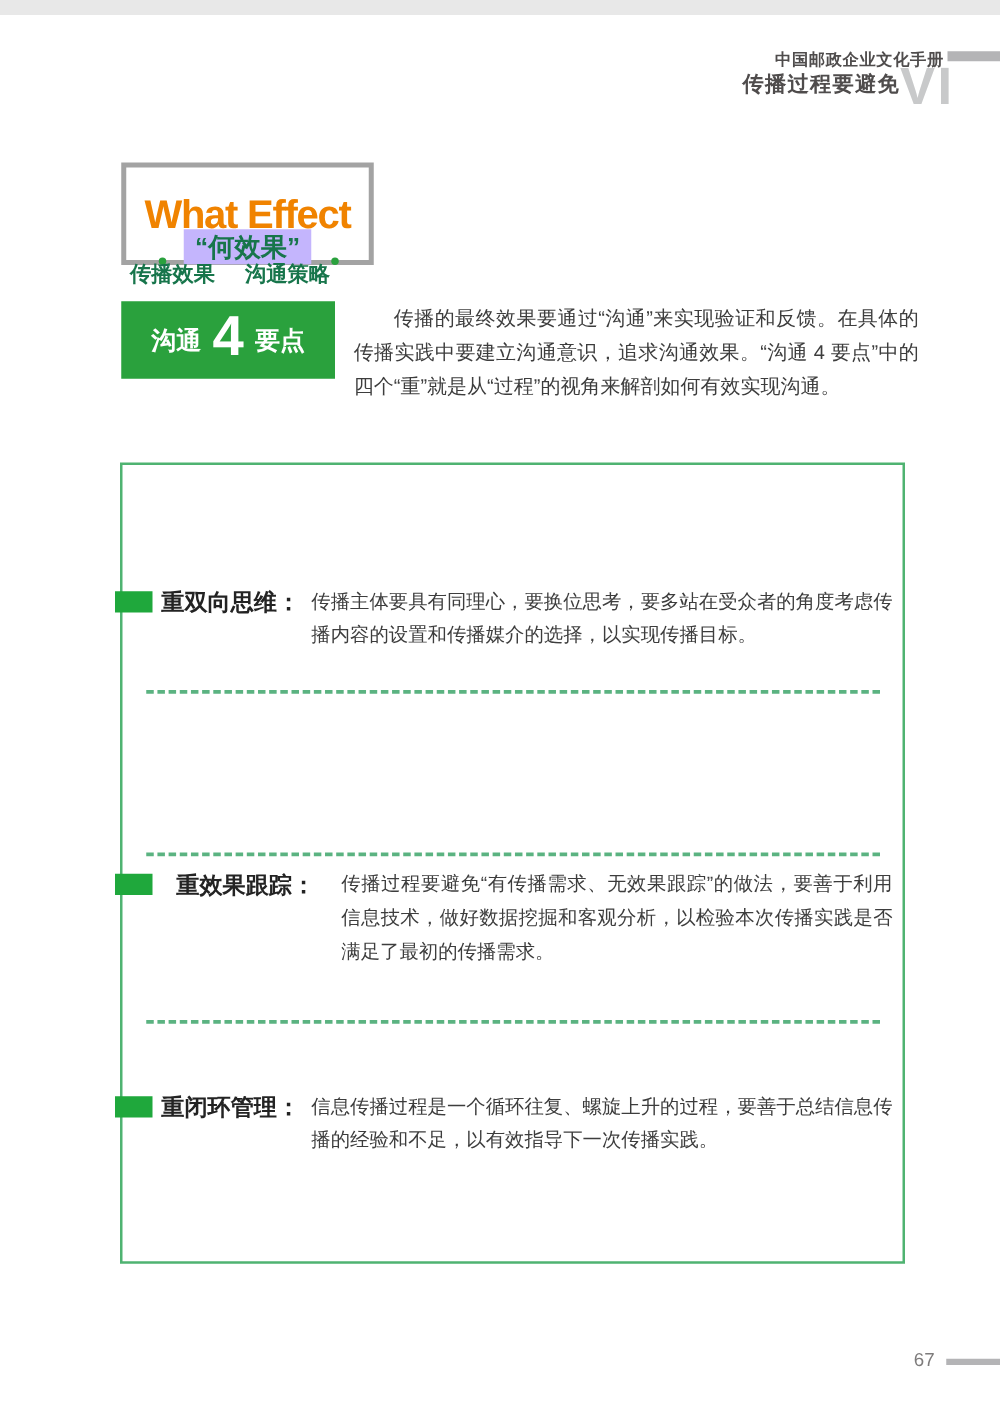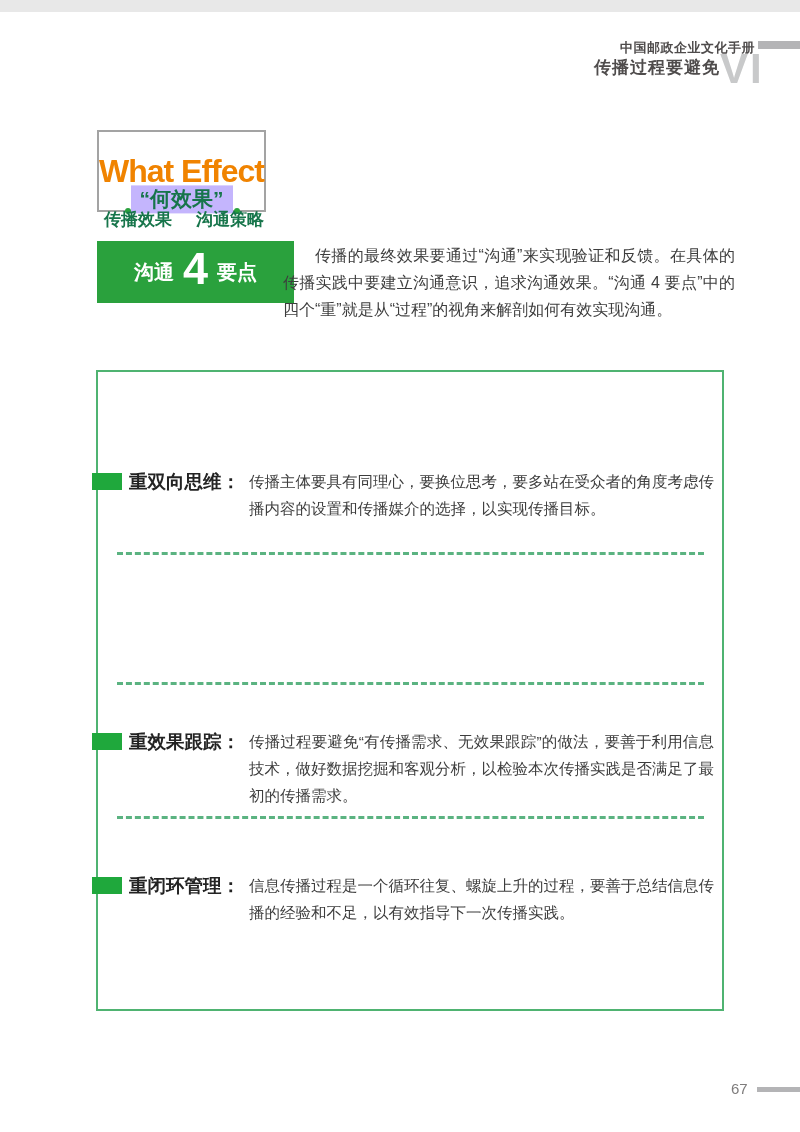--- a/index.html
+++ b/index.html
@@ -24,22 +24,22 @@
     font-size:17px; font-weight:bold; color:#4f4c4c; letter-spacing:1px;
   }
   .hdr-vi {
     position:absolute; left:720px; top:36px;
     font-size:42px; font-weight:bold; color:#c8c9ca; letter-spacing:2px;
     line-height:1;
   }
 
   
   .we-box {
-    position:absolute; left:97px; top:118px; width:169px; height:82px;
-    border:2px solid #a3a3a3;
+    position:absolute; left:97px; top:118px; width:202px; height:82px;
+    border:4px solid #a3a3a3;
   }
   .we-title {
     width:100%; height:100%; display:flex; align-items:center; justify-content:center;
     font-size:32px; font-weight:bold; color:#f08300; letter-spacing:-1px;
   }
   .we-cn {
     position:absolute; left:50%; bottom:12px; transform:translate(-50%,55%);
     background:#c4b5fd; padding:0 9px; white-space:nowrap;
     font-size:21px; font-weight:bold; color:#17754b;
   }
@@ -47,21 +47,21 @@
   .we-dot.l { left:26px; }
   .we-dot.r { right:24px; }
 
   .tags {
     position:absolute; left:104px; top:196px; display:flex; gap:24px;
     font-size:17px; font-weight:bold; color:#17754b;
   }
 
   
   .badge {
-    position:absolute; left:97px; top:229px; width:197px; height:62px;
+    position:absolute; left:97px; top:229px; width:171px; height:62px;
     background:#2aa13d; color:#fff;
     display:flex; align-items:center; justify-content:center; gap:9px;
   }
   .badge .txt { font-size:20px; font-weight:bold; }
   .badge .num { font-size:45px; font-weight:bold; position:relative; top:-3px; }
 
   
   .intro {
     position:absolute; left:283px; top:230px; width:452px;
     font-size:16px; line-height:27px; color:#3d3d3d;
@@ -71,21 +71,21 @@
   
   .frame {
     position:absolute; left:96px; top:358px; width:628px; height:641px;
     border:2px solid #4fb371;
   }
 
   .point {
     position:absolute; left:92px; width:622px;
     display:flex; align-items:flex-start;
   }
-  .p1 { top:456px; } .p2 { top:590px; } .p3 { top:716px; } .p4 { top:860px; }
+  .p1 { top:456px; } .p2 { top:590px; } .p3 { top:682px;gap:12px; } .p4 { top:860px; }
   .bullet { flex:none; width:30px; height:17px; background:#1fa83c; margin-top:5px; }
   .ptitle {
     flex:none; margin-left:7px; white-space:nowrap;
     font-size:18.5px; font-weight:bold; color:#232323; line-height:27px;
   }
   .pbody {
     flex:1; margin-left:9px;
     font-size:15.5px; color:#3d3d3d; line-height:27px; text-align:justify;
   }
 

